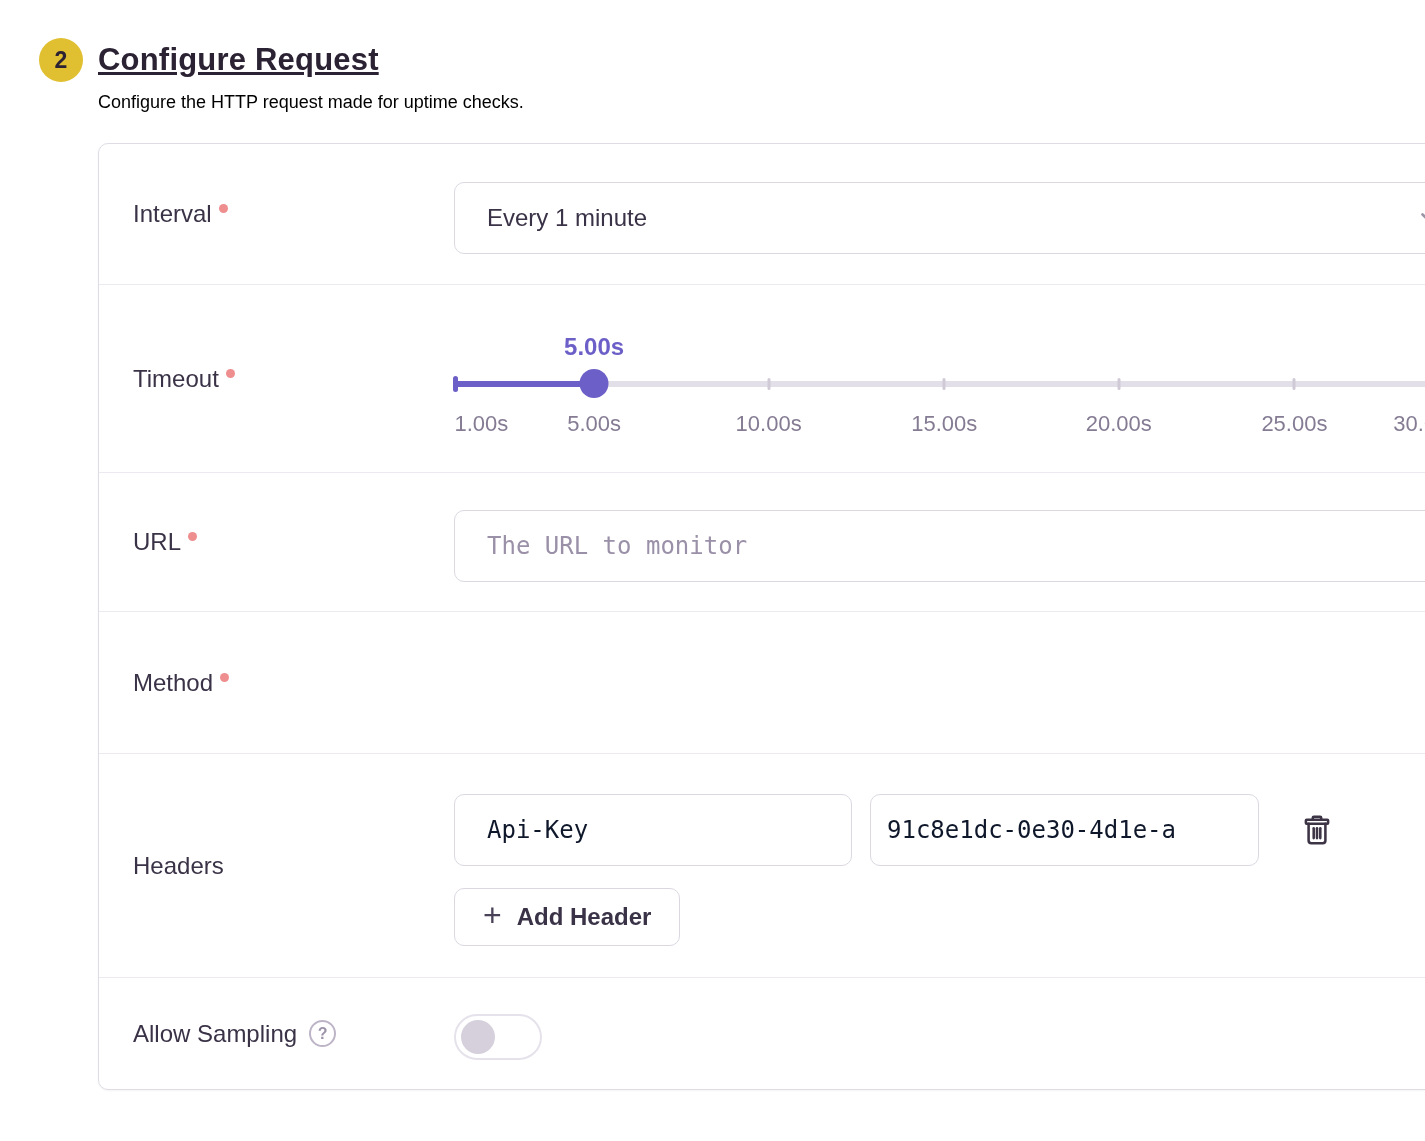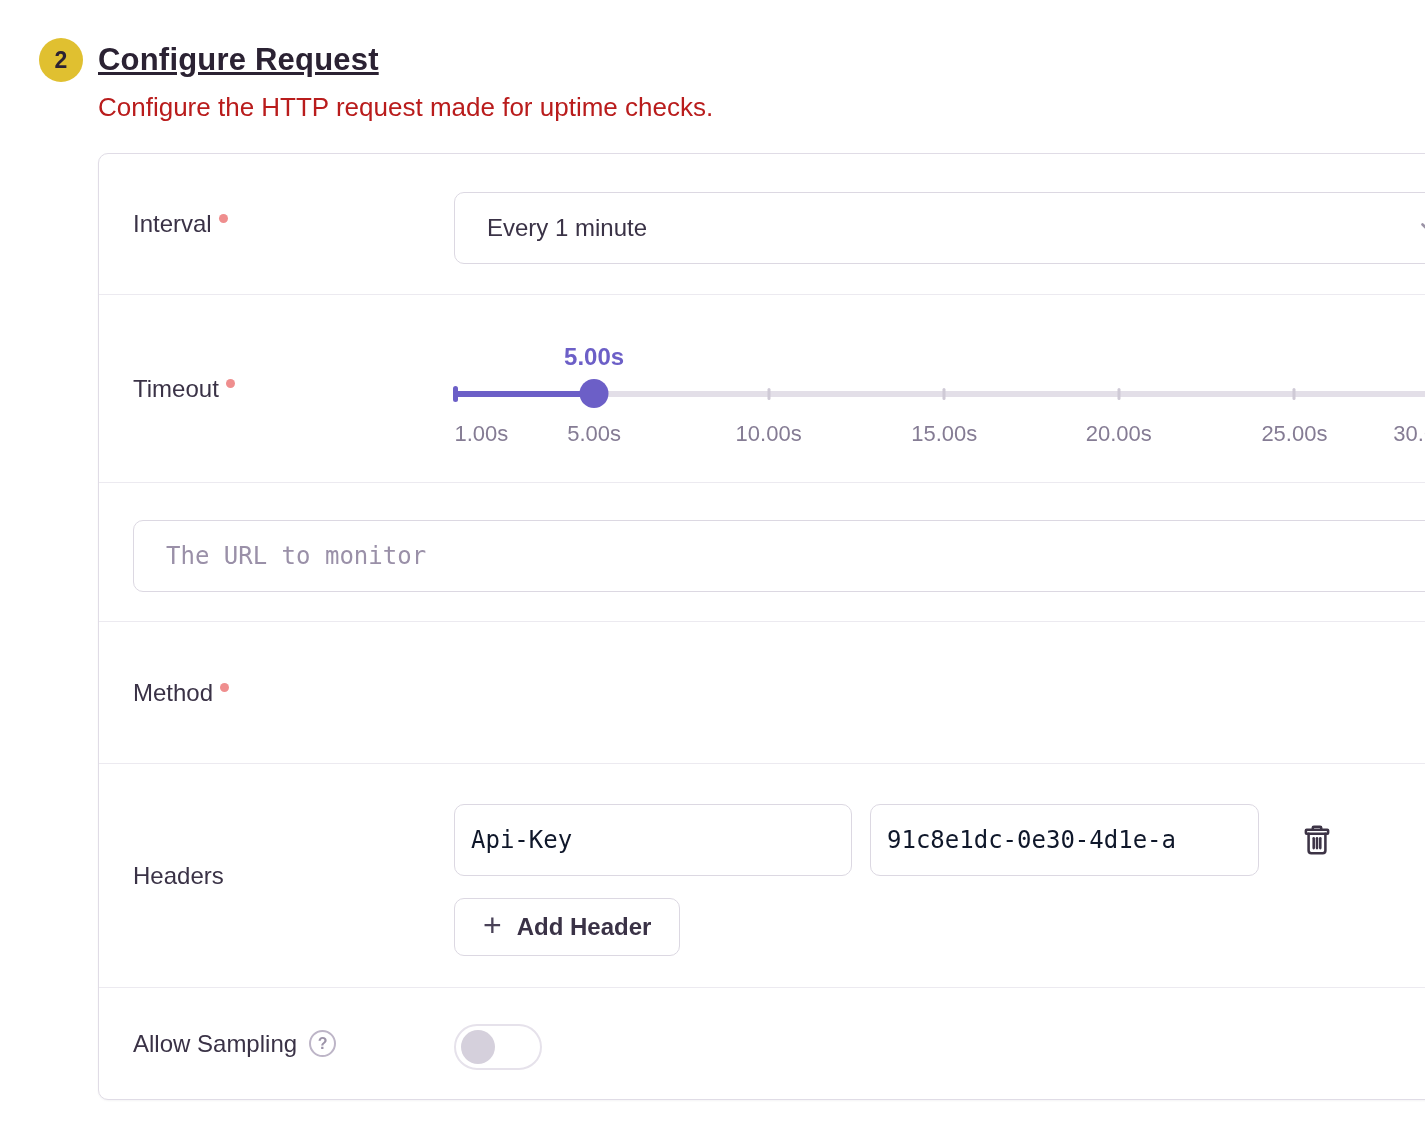--- a/index.html
+++ b/index.html
@@ -13,21 +13,21 @@
 
   
   .step-header { display:flex; align-items:center; gap:15px; }
   .step-badge {
     width:44px; height:44px; border-radius:50%;
     background:#e0c030; color:#2b2233;
     display:flex; align-items:center; justify-content:center;
     font-size:23px; font-weight:700; flex:none;
   }
   .title { font-size:31px; font-weight:700; color:#2b2233; letter-spacing:.2px;text-decoration:underline; }
-  .subtitle { margin:10px 0 0 59px; font-size:26px; color:#b91c1c; }
+  .subtitle { margin:10px 0 0 59px; font-size:18px; color:#000000; }
 
   
   .panel {
     margin:30px 0 0 59px; width:1410px;
     background:#fff; border:1px solid #e0dce6; border-radius:10px;
     box-shadow:0 1px 2px rgba(43,34,51,.05);
     overflow:hidden;
   }
   .row { display:flex; align-items:center; padding:0 38px 0 34px; }
   .row + .row { border-top:1px solid #eceaf0; }
@@ -72,21 +72,21 @@
   .handle {
     position:absolute; top:0; left:13.8%; width:29px; height:29px; border-radius:50%;
     background:#6c5fc7; transform:translateX(-50%); cursor:grab;
   }
   .slider-labels { position:absolute; top:78px; left:0; right:0; height:26px; font-size:22px; color:#857c94; }
   .slider-labels span { position:absolute; transform:translateX(-50%); white-space:nowrap; }
 
   
   .headers-ctl { display:flex; flex-direction:column; gap:22px; }
   .header-kv { display:flex; align-items:center; }
-  .header-key { width:398px; flex:none; padding:0 16px; }
+  .header-key { width:398px; flex:none; padding:0 32px; }
   .header-val { width:389px; flex:none; margin-left:18px; padding:0 16px; overflow:hidden; white-space:nowrap; }
   .trash-btn {
     margin-left:36px; width:44px; height:44px; flex:none;
     background:none; border:none; padding:0; cursor:pointer;
     display:flex; align-items:center; justify-content:center;
   }
   .add-btn {
     align-self:flex-start; height:58px; padding:0 28px;
     border:1px solid #dcd8e2; border-radius:10px; background:#fff;
     display:inline-flex; align-items:center; gap:15px;
@@ -164,20 +164,24 @@
             <span style="left:48.3%">15.00s</span>
             <span style="left:65.5%">20.00s</span>
             <span style="left:82.8%">25.00s</span>
             <span style="left:95.8%">30.00s</span>
           </div>
         </div>
       </div>
     </div>
 
     <div class="row row-url">
+      <div class="lbl">
+        <span>URL</span>
+        <span class="req-dot"></span>
+      </div>
       <div class="ctl">
         <input class="textinput" type="text" placeholder="The URL to monitor" style="">
       </div>
     </div>
 
     <div class="row row-method">
       <div class="lbl">
         <span>Method</span>
         <span class="req-dot"></span>
       </div>

